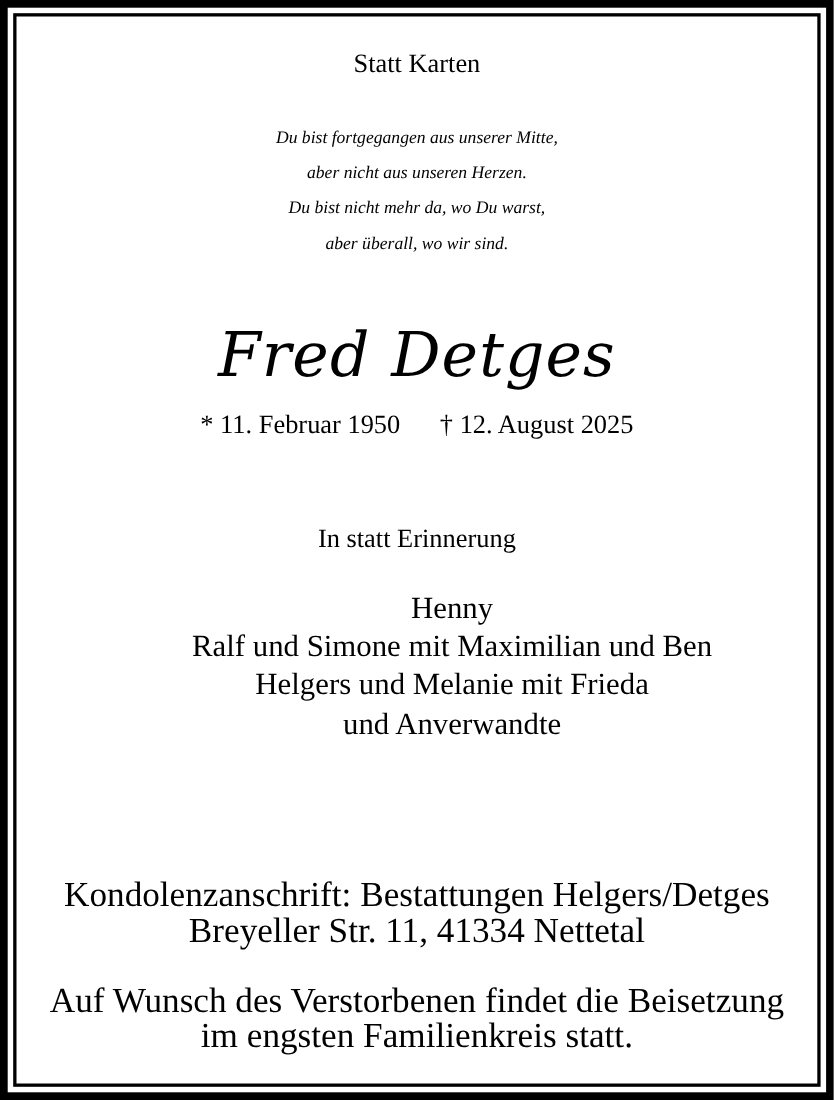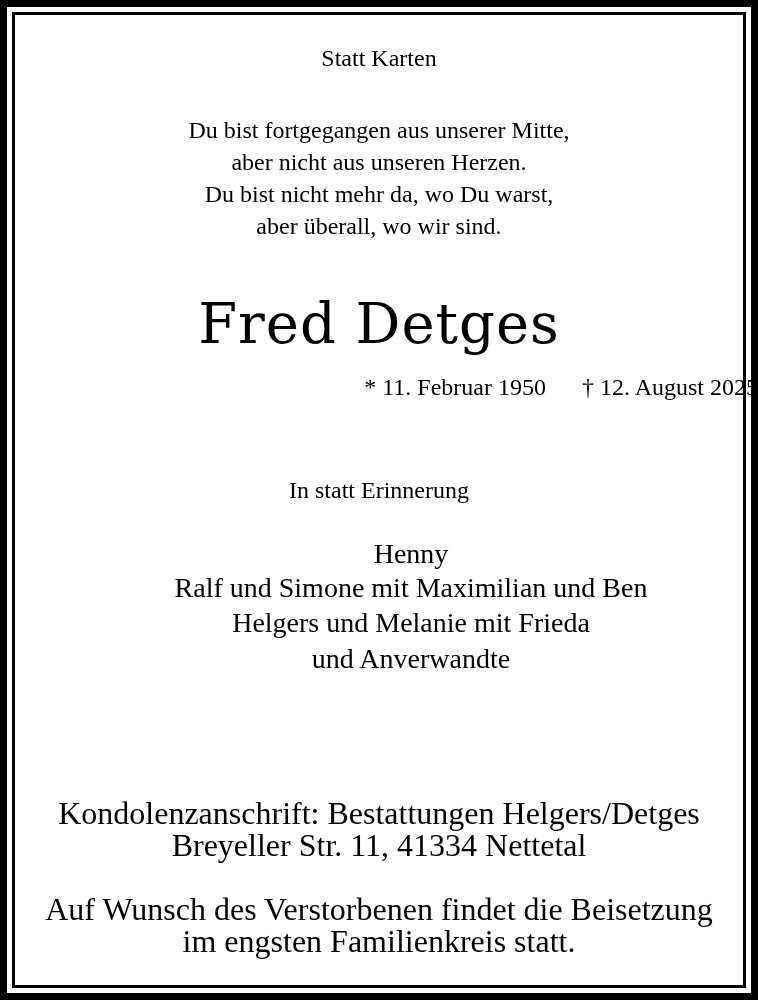--- a/index.html
+++ b/index.html
@@ -33,28 +33,29 @@
     }
     .line {
       position: absolute;
       left: 0;
       width: 758px;
       text-align: center;
       white-space: nowrap;
       line-height: 1;
     }
     .t-header { top: 46px; font-size: 24px; }
-    .t-verse { font-size: 24px; }
+    .t-verse { font-size: 16px; font-style: italic; }
     .t-name {
       top: 296px;
       font-size: 56px;
       font-family: "DejaVu Serif", "Liberation Serif", serif;
+      font-style: italic;
       letter-spacing: 1px;
     }
-    .t-dates { top: 375px; font-size: 24px; text-align: right; }
+    .t-dates { top: 375px; font-size: 24px; }
     .t-dates .gap { display: inline-block; width: 36px; }
     .t-remember { top: 478px; font-size: 24px; }
     .t-family { font-size: 28px; margin-left: 32px; }
     .t-footer { font-size: 32px; }
   </style>
 </head>
 <body>
 
 <div class="outer-frame"></div>
 <div class="inner-frame"></div>

